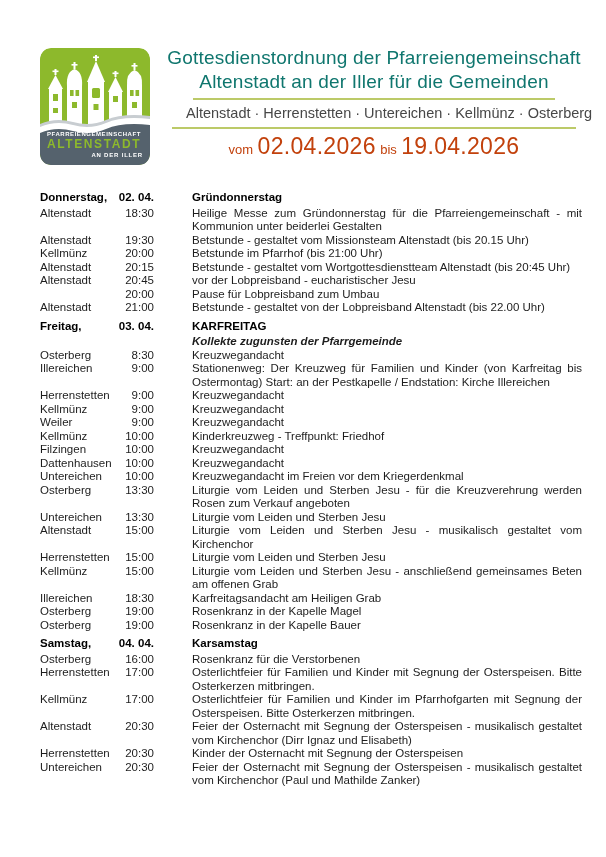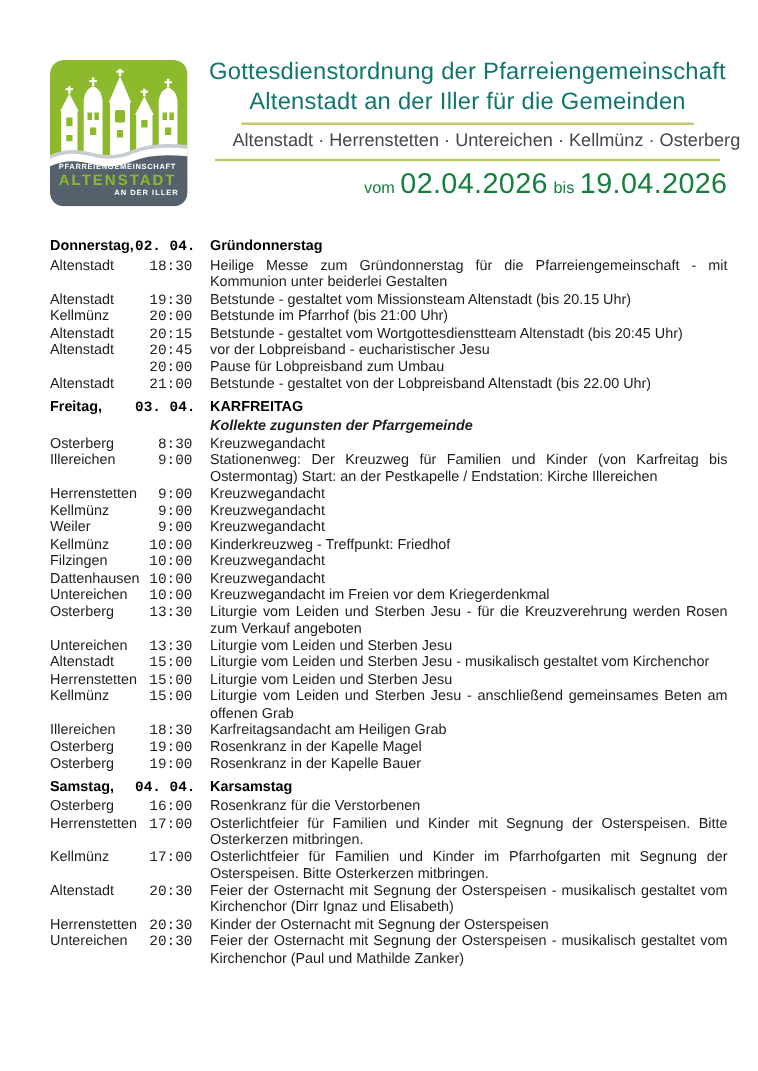--- a/index.html
+++ b/index.html
@@ -19,29 +19,29 @@
   .logo-text{position:absolute;left:7px;right:7px;bottom:6px;z-index:2;}
   .logo-line1{font-size:6px;letter-spacing:0.55px;color:#ffffff;font-weight:bold;line-height:8px;}
   .logo-line2{font-size:12px;letter-spacing:1.6px;font-weight:bold;line-height:13px;}
   .logo-line3{font-size:6px;letter-spacing:0.8px;color:#ffffff;font-weight:bold;line-height:8px;text-align:right;}
   .title-block{position:absolute;left:126px;top:0;width:416px;text-align:center;}
   .doc-title{font-size:19px;line-height:24px;color:#0f766e;letter-spacing:0.2px;white-space:nowrap;}
   .divider{height:2px;margin:4px auto 0;}
   .div1{width:362px;}
   .div2{width:404px;}
   .communities{font-size:14.5px;line-height:20px;color:#474747;margin-top:3px;white-space:nowrap;margin-left:20px;}
-  .daterange{margin-top:4px;color:#15803d;white-space:nowrap;text-align:right;}
+  .daterange{margin-top:4px;color:#c2410c;white-space:nowrap;}
   .dr-small{font-size:13px;}
   .dr-big{font-size:23px;letter-spacing:0.3px;}
   
   .schedule{margin-top:13px;color:#1d1d1d;font-size:11.5px;line-height:13.5px;}
   .row{display:grid;grid-template-columns:68px 46px 14px 1fr;}
   .c-place{white-space:nowrap;}
-  .c-time{text-align:right;white-space:nowrap;font-family:Liberation Mono, monospace;}
-  .c-desc{text-align:justify;}
+  .c-time{text-align:right;white-space:nowrap;}
+  .c-desc{text-align:justify;margin-left:24px;}
   .row.head{font-weight:bold;color:#000000;margin:5px 0 2px;}
   .row.head .c-desc{text-align:left;}
   .row.note .c-desc{font-weight:bold;font-style:italic;text-align:left;}
 </style>
 </head>
 <body>
 
 <div class="sheet">
 
   <div class="header">

